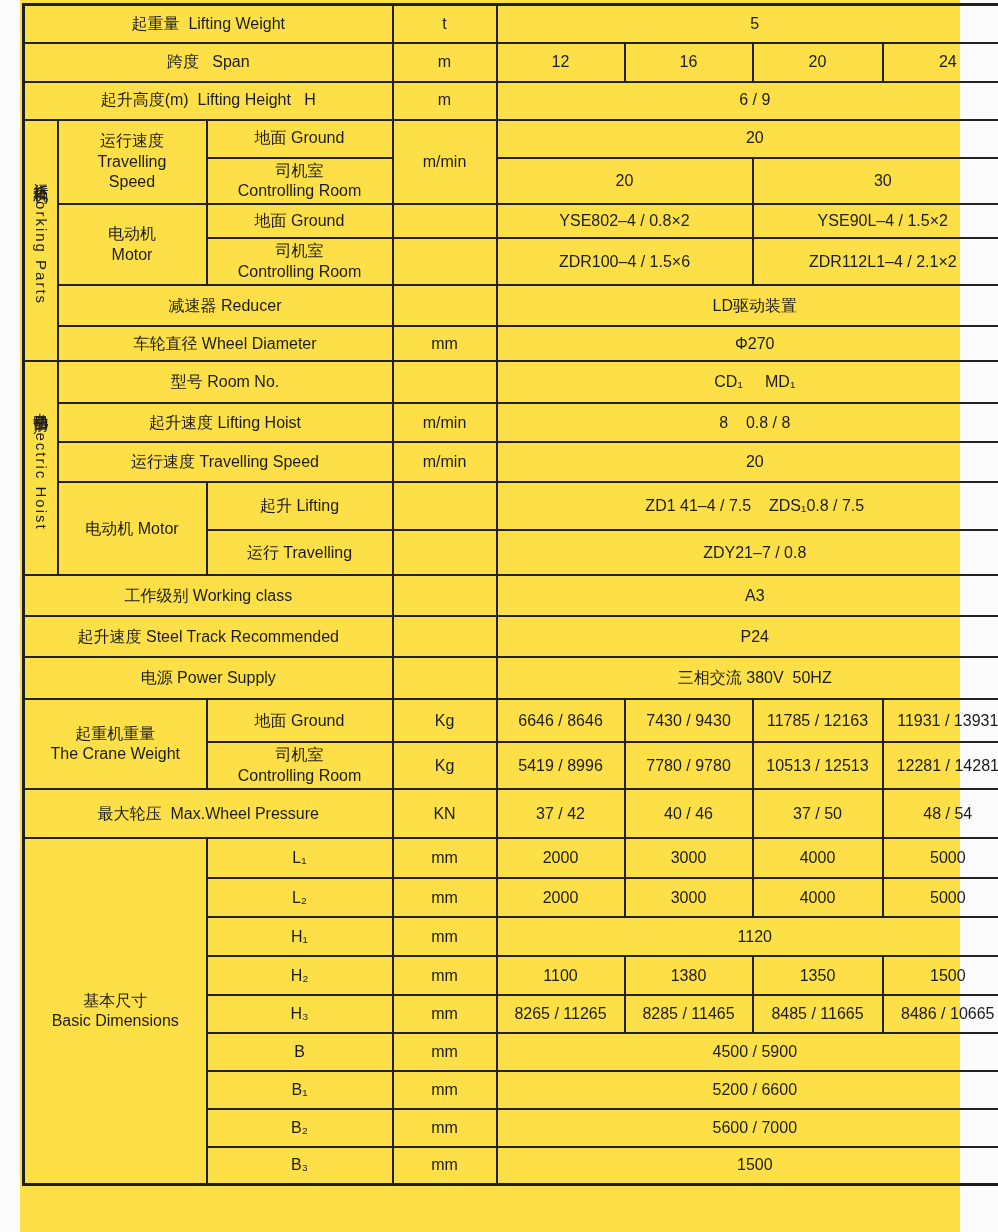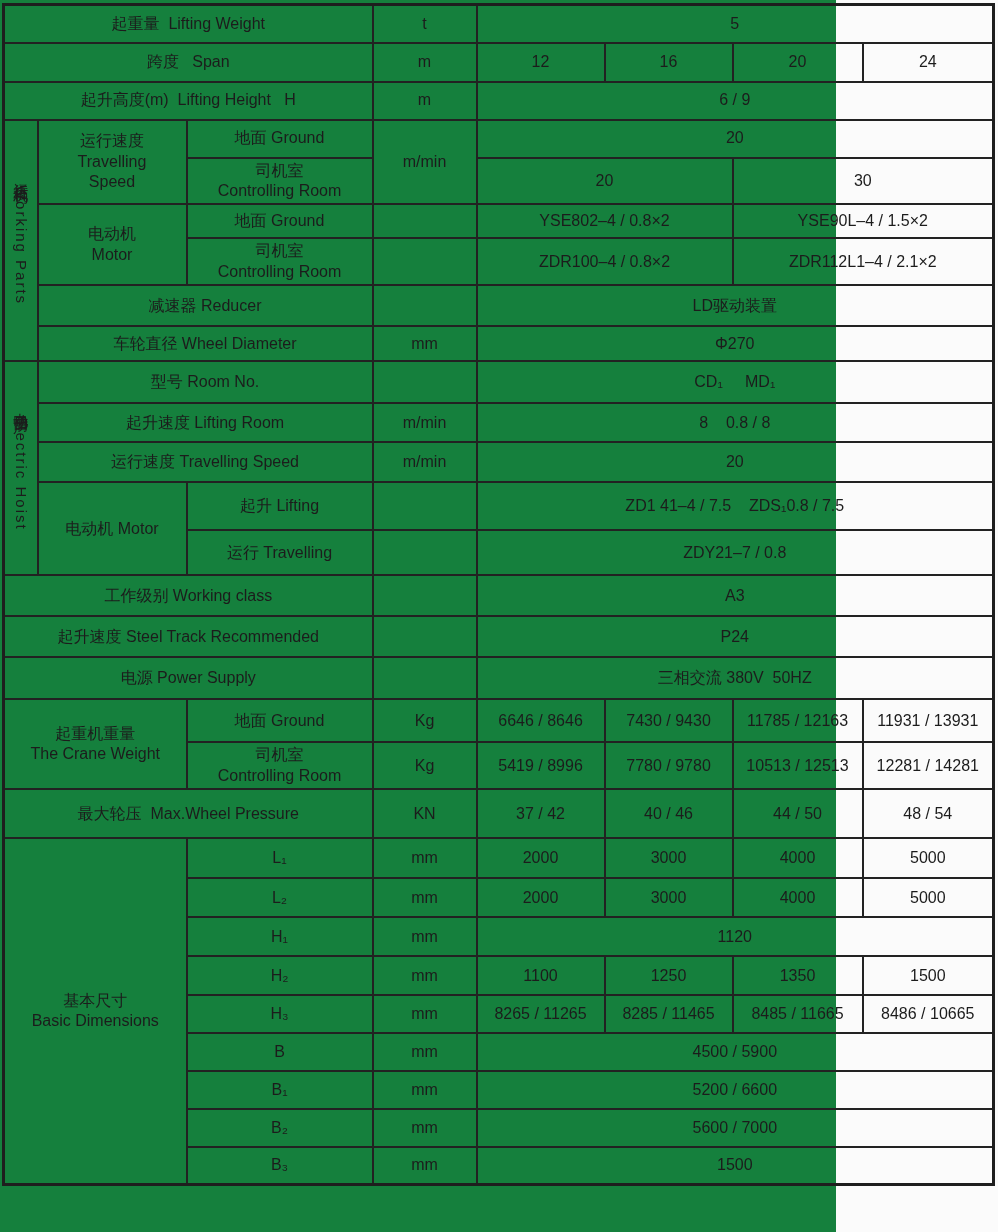--- a/index.html
+++ b/index.html
@@ -1,16 +1,16 @@
 <!DOCTYPE html>
 <html><head>
 <meta charset="utf-8">
 <style>
   html,body{margin:0;padding:0;background:#fbfbfb;}
-  .page{width:836px;height:1232px;background:#15803d;box-sizing:border-box;padding:3px 2px;}
+  .page{width:940px;height:1232px;background:#fde047;box-sizing:border-box;padding:3px 2px;margin-left:20px;}
   table.spec{border-collapse:collapse;table-layout:fixed;width:992px;border:3px solid #1e1e1e;
              font-family:"Liberation Sans","DejaVu Sans",sans-serif;color:#1c1c1c;}
   td{border:2px solid #222;text-align:center;vertical-align:middle;font-size:16px;
      line-height:1.28;padding:2px 5px;white-space:pre-wrap;overflow:hidden;box-sizing:border-box;}
   td.vcell{padding:2px 0;}
   .vtext{display:inline-block;writing-mode:vertical-rl;text-orientation:mixed;
          font-size:15px;letter-spacing:2px;line-height:1.05;white-space:nowrap;}
 </style>
 </head>
 <body>
@@ -73,21 +73,21 @@
   <td>地面 Ground</td>
   <td></td>
   <td colspan="2">YSE802–4 / 0.8×2</td>
   <td colspan="2">YSE90L–4 / 1.5×2</td>
 </tr>
 
 <tr style="height:40px">
   <td>司机室
 Controlling Room</td>
   <td></td>
-  <td colspan="2">ZDR100–4 / 0.8×2</td>
+  <td colspan="2">ZDR100–4 / 1.5×6</td>
   <td colspan="2">ZDR112L1–4 / 2.1×2</td>
 </tr>
 
 <tr style="height:41px">
   <td colspan="2">减速器 Reducer</td>
   <td></td>
   <td colspan="4">LD驱动装置</td>
 </tr>
 
 <tr style="height:35px">
@@ -97,21 +97,21 @@
 </tr>
 
 <tr style="height:42px">
   <td class="vcell" rowspan="5"><span class="vtext">电动葫芦 Electric Hoist</span></td>
   <td colspan="2">型号 Room No.</td>
   <td></td>
   <td colspan="4">CD₁     MD₁</td>
 </tr>
 
 <tr style="height:39px">
-  <td colspan="2">起升速度 Lifting Room</td>
+  <td colspan="2">起升速度 Lifting Hoist</td>
   <td>m/min</td>
   <td colspan="4">8    0.8 / 8</td>
 </tr>
 
 <tr style="height:40px">
   <td colspan="2">运行速度 Travelling Speed</td>
   <td>m/min</td>
   <td colspan="4">20</td>
 </tr>
 
@@ -165,21 +165,21 @@
   <td>7780 / 9780</td>
   <td>10513 / 12513</td>
   <td>12281 / 14281</td>
 </tr>
 
 <tr style="height:49px">
   <td colspan="3">最大轮压  Max.Wheel Pressure</td>
   <td>KN</td>
   <td>37 / 42</td>
   <td>40 / 46</td>
-  <td>44 / 50</td>
+  <td>37 / 50</td>
   <td>48 / 54</td>
 </tr>
 
 <tr style="height:40px">
   <td colspan="2" rowspan="9">基本尺寸
 Basic Dimensions</td>
   <td>L₁</td>
   <td>mm</td>
   <td>2000</td>
   <td>3000</td>
@@ -199,21 +199,21 @@
 <tr style="height:39px">
   <td>H₁</td>
   <td>mm</td>
   <td colspan="4">1120</td>
 </tr>
 
 <tr style="height:39px">
   <td>H₂</td>
   <td>mm</td>
   <td>1100</td>
-  <td>1250</td>
+  <td>1380</td>
   <td>1350</td>
   <td>1500</td>
 </tr>
 
 <tr style="height:38px">
   <td>H₃</td>
   <td>mm</td>
   <td>8265 / 11265</td>
   <td>8285 / 11465</td>
   <td>8485 / 11665</td>

